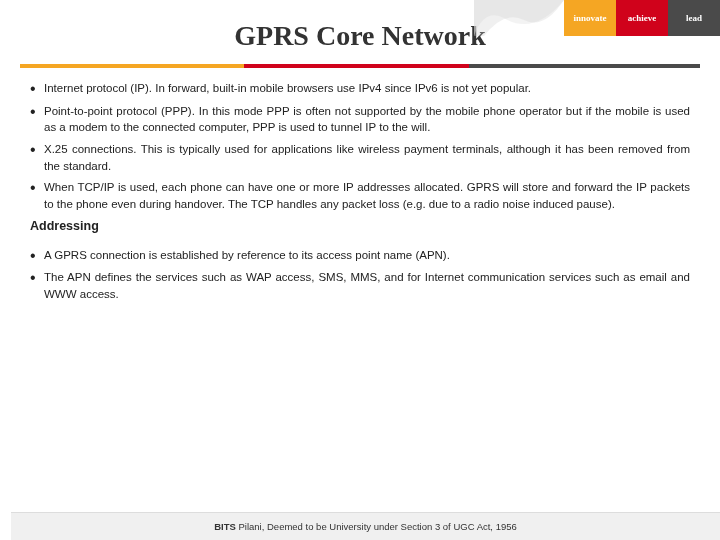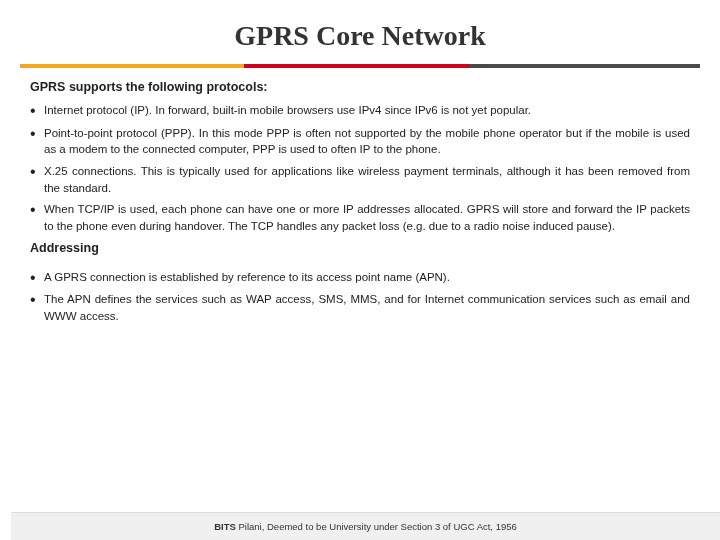--- a/index.html
+++ b/index.html
@@ -132,36 +132,45 @@
 
     .footer strong {
       font-weight: bold;
     }
   </style>
 </head>
 <body>
 
 <div class="header">
   <h1 class="header-title">GPRS Core Network</h1>
+  <div class="corner-boxes">
+
+    <svg width="90" height="36" style="position:absolute; right:156px; top:0;" viewBox="0 0 90 36">
+      <path d="M90,0 Q60,36 30,18 Q10,8 0,36 L0,0 Z" fill="#e8e8e8" opacity="0.5"></path>
+      <path d="M90,0 Q70,30 50,20 Q30,10 10,36 L0,36 L0,0 Z" fill="#cccccc" opacity="0.3"></path>
+    </svg>
+    <div class="corner-box orange">innovate</div>
+    <div class="corner-box red">achieve</div>
+    <div class="corner-box dark">lead</div>
+  </div>
 </div>
 
 <div class="separator"></div>
 
 <div class="content">
 
-  <div class="section-title">GPRS supports the following protocols:</div>
 
   <ul class="bullet-list">
     <li>
       <span class="bullet-dot">•</span>
       <span class="bullet-text">Internet protocol (IP). In forward, built-in mobile browsers use IPv4 since IPv6 is not yet popular.</span>
     </li>
     <li>
       <span class="bullet-dot">•</span>
-      <span class="bullet-text">Point-to-point protocol (PPP). In this mode PPP is often not supported by the mobile phone operator but if the mobile is used as a modem to the connected computer, PPP is used to often IP to the phone.</span>
+      <span class="bullet-text">Point-to-point protocol (PPP). In this mode PPP is often not supported by the mobile phone operator but if the mobile is used as a modem to the connected computer, PPP is used to tunnel IP to the will.</span>
     </li>
     <li>
       <span class="bullet-dot">•</span>
       <span class="bullet-text">X.25 connections. This is typically used for applications like wireless payment terminals, although it has been removed from the standard.</span>
     </li>
     <li>
       <span class="bullet-dot">•</span>
       <span class="bullet-text">When TCP/IP is used, each phone can have one or more IP addresses allocated. GPRS will store and forward the IP packets to the phone even during handover. The TCP handles any packet loss (e.g. due to a radio noise induced pause).</span>
     </li>
   </ul>

